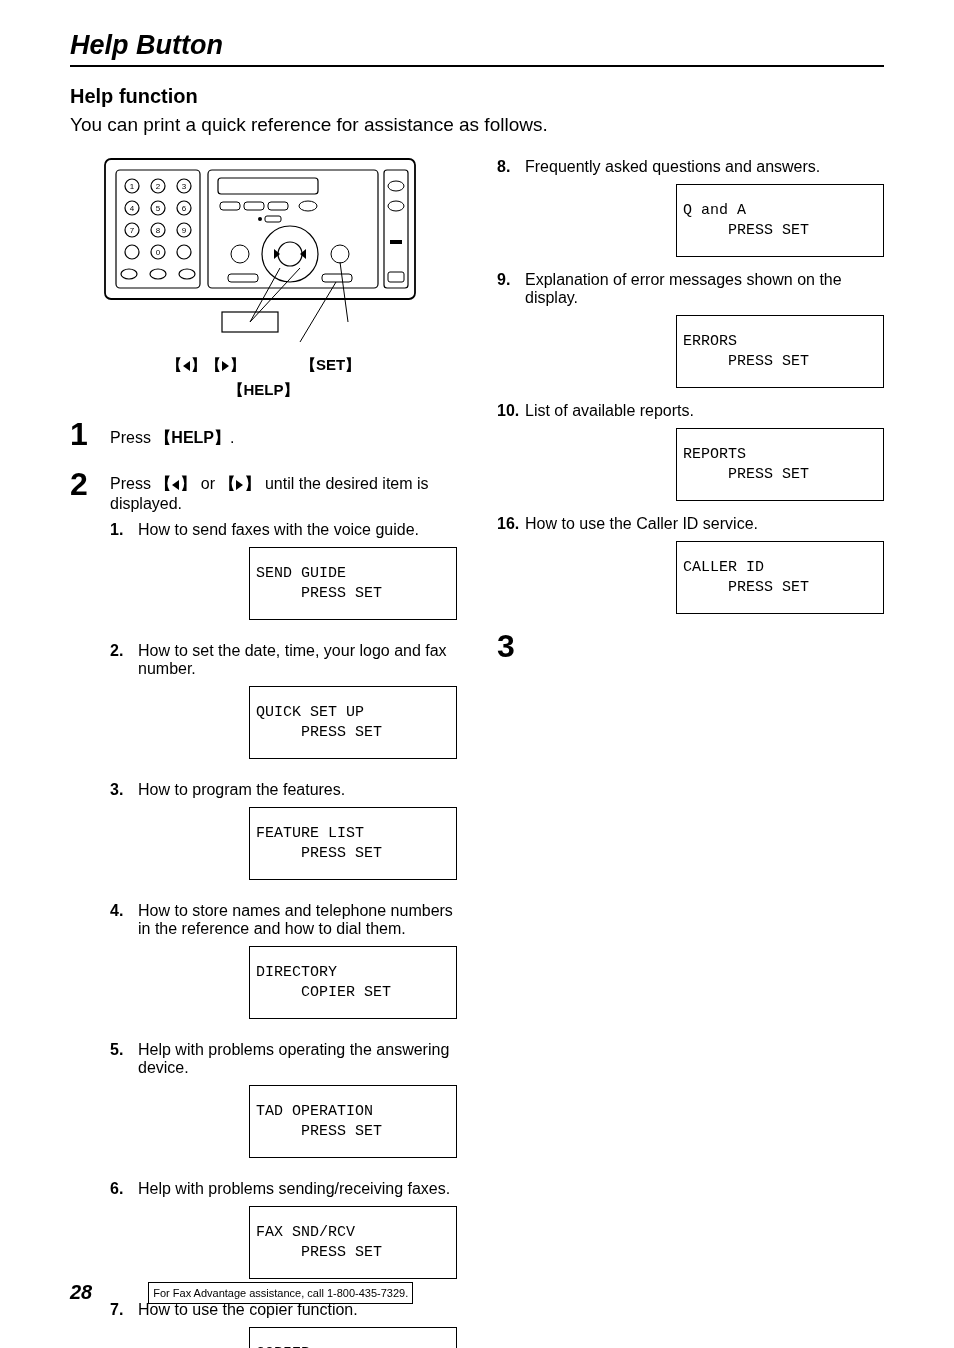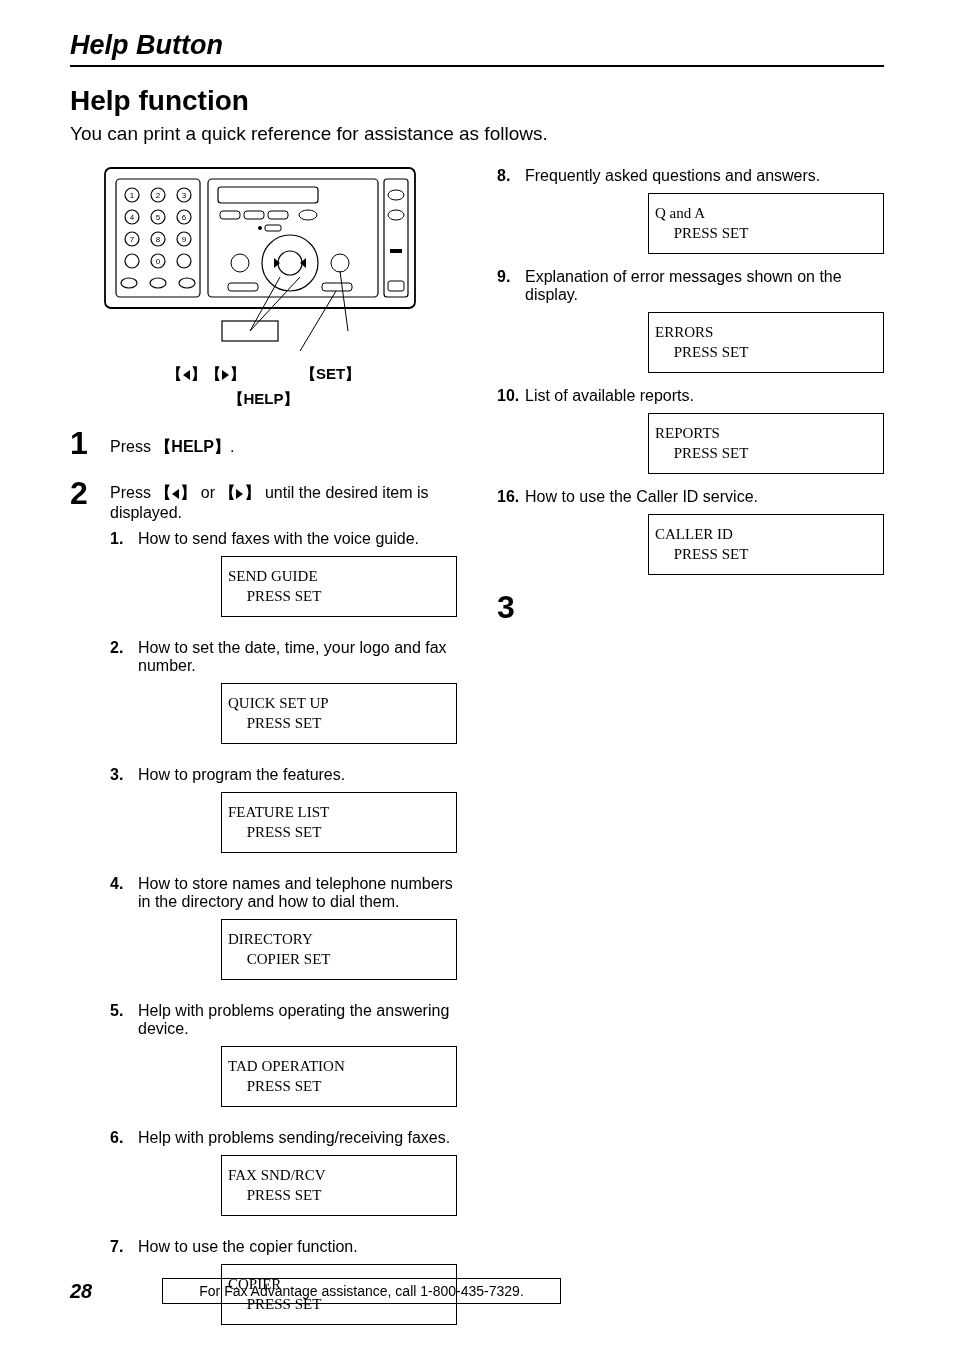--- a/index.html
+++ b/index.html
@@ -16,21 +16,21 @@
     font-weight: bold;
     font-style: italic;
     margin: 0 0 4px 0;
   }
   .hr-thick {
     border: none;
     border-top: 2px solid #000;
     margin: 0 0 18px 0;
   }
   .section-title {
-    font-size: 28px;
+    font-size: 20px;
     font-weight: bold;
     margin: 0 0 6px 0;
   }
   .lead {
     font-size: 19px;
     margin: 0 0 18px 0;
   }
   .columns {
     display: flex;
     gap: 40px;
@@ -64,25 +64,25 @@
   .step-num {
     font-size: 32px;
     font-weight: bold;
     width: 40px;
     line-height: 1;
   }
   .step-body { flex: 1; font-size: 16px; padding-top: 10px; }
   .step-body-tight { padding-top: 6px; }
   .glyph { font-weight: bold; }
   .display-box {
-    font-family: Liberation Serif, serif;
+    font-family: Liberation Mono, monospace;
     font-size: 15px;
     border: 1.5px solid #000;
-    padding: 10px 6px;
-    width: 236px;
+    padding: 16px 6px;
+    width: 208px;
     margin: 8px 0 14px auto;
     white-space: pre;
     line-height: 1.3;
   }
   .display-box-right-col { margin-right: 0; }
   .sub-ol {
     list-style: none;
     padding: 0;
     margin: 0;
   }
@@ -100,31 +100,31 @@
   .sub-text { flex: 1; font-size: 16px; }
   .col-right .sub-ol > li { margin-top: 4px; }
   .col-right .display-box { margin-bottom: 10px; }
   .footer {
     position: absolute;
     bottom: 44px;
     left: 70px;
     right: 70px;
     display: flex;
     align-items: center;
-    gap: 70px;
+    gap: 56px;
   }
   .page-num {
     font-style: italic;
     font-weight: bold;
     font-size: 20px;
   }
   .footer-box {
     border: 1.2px solid #000;
-    padding: 4px 36px;
-    font-size: 14px;
+    padding: 4px 4px;
+    font-size: 11px;
   }
   .tri {
     display: inline-block;
     width: 0; height: 0;
     border-top: 5px solid transparent;
     border-bottom: 5px solid transparent;
     vertical-align: middle;
     margin: 0 1px;
   }
   .tri-l { border-right: 7px solid #000; }
@@ -251,21 +251,21 @@
             <span class="sub-num">3.</span>
             <div class="sub-text">
               <span>How to program the features.</span>
               <div class="display-box">FEATURE LIST
      PRESS SET</div>
             </div>
           </li>
           <li>
             <span class="sub-num">4.</span>
             <div class="sub-text">
-              <span>How to store names and telephone numbers in the directory and how to dial them.</span>
+              <span>How to store names and telephone numbers in the reference and how to dial them.</span>
               <div class="display-box">DIRECTORY
      COPIER SET</div>
             </div>
           </li>
           <li>
             <span class="sub-num">5.</span>
             <div class="sub-text">
               <span>Help with problems operating the answering device.</span>
               <div class="display-box">TAD OPERATION
      PRESS SET</div>

